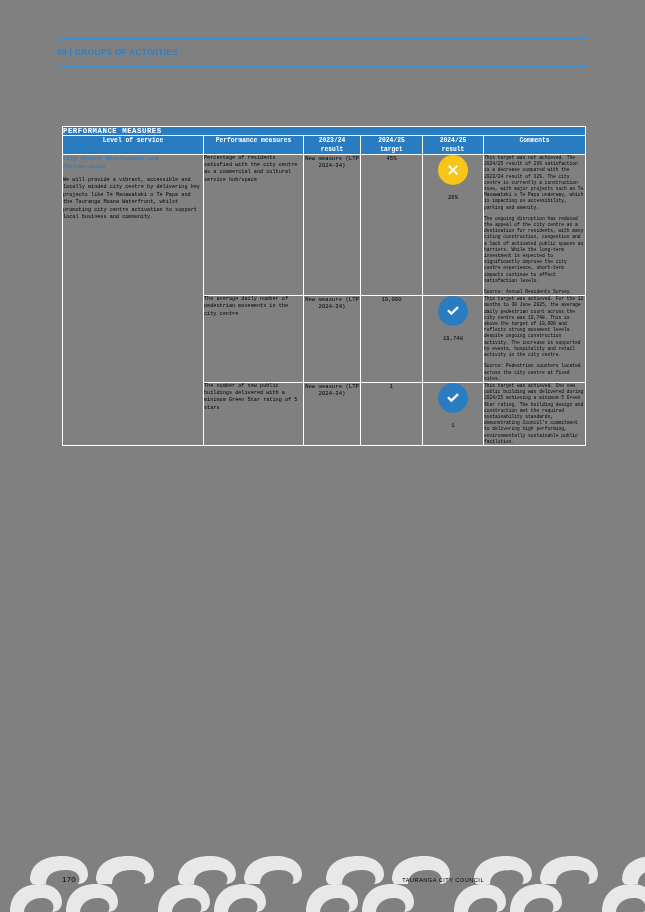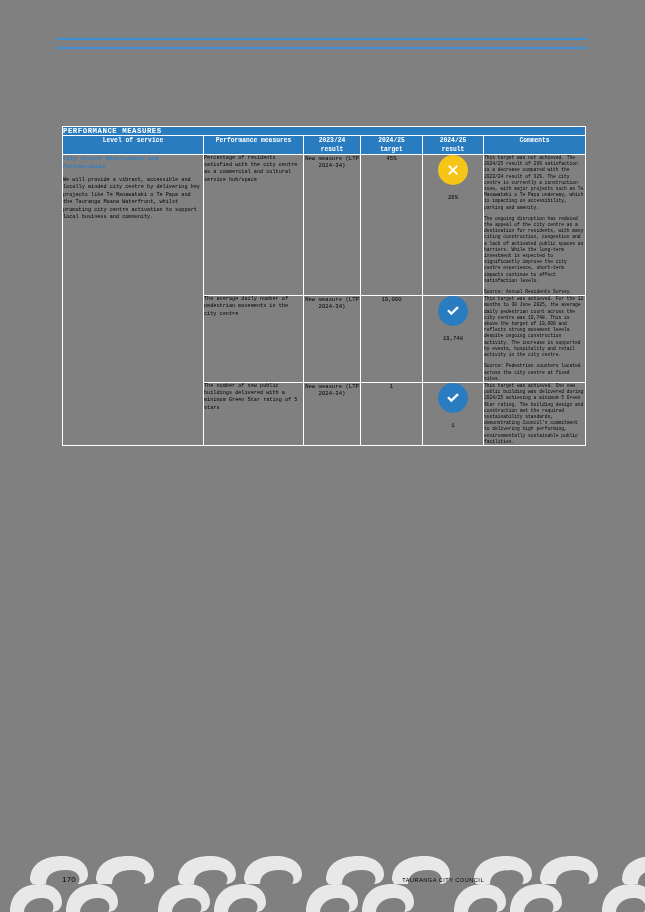--- a/index.html
+++ b/index.html
@@ -178,20 +178,21 @@
     font-size: 5.6px;
     color: #000;
     letter-spacing: 0.5px;
   }
 </style>
 </head>
 <body>
 
 <div id="page-header">
   <div class="rule top"></div>
+  <div class="header-text">09 | GROUPS OF ACTIVITIES</div>
   <div class="rule bottom"></div>
 </div>
 
 <table id="pm-table">
   <colgroup>
     <col style="width:141px">
     <col style="width:100px">
     <col style="width:57px">
     <col style="width:62px">
     <col style="width:61px">

